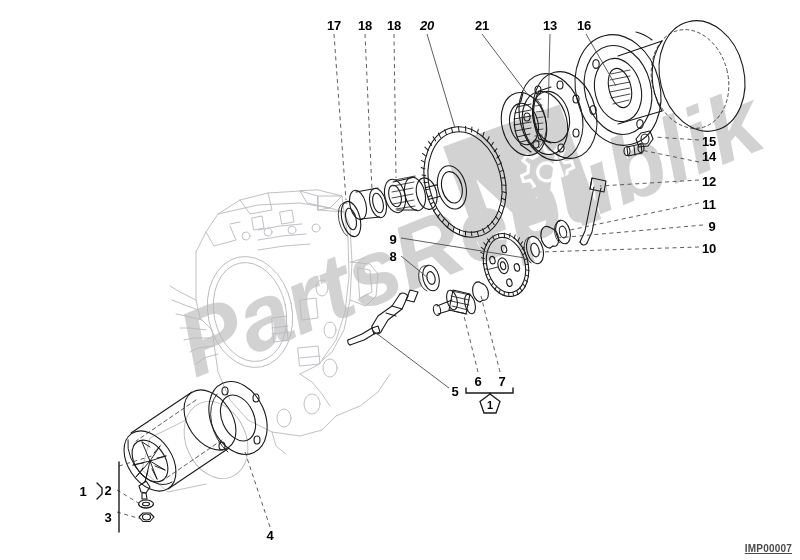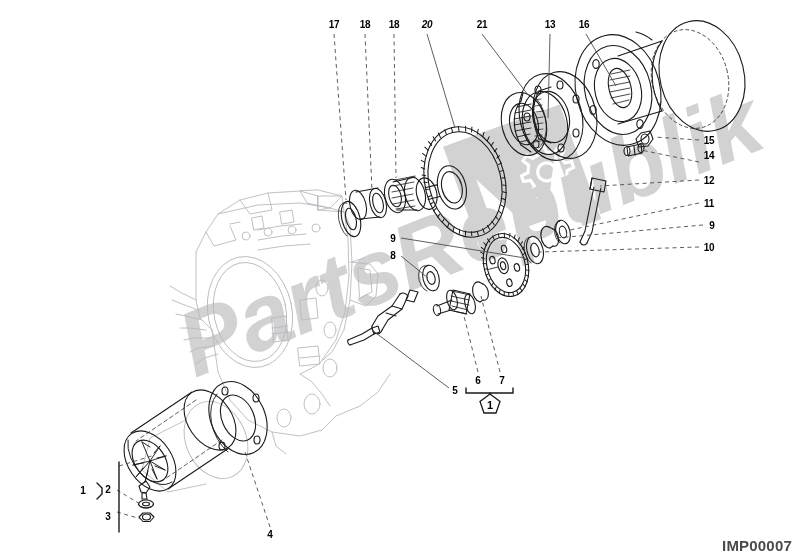--- a/index.html
+++ b/index.html
@@ -20,37 +20,38 @@
   #diagram-svg {
     position: absolute;
     left: 0;
     top: 0;
     width: 800px;
     height: 560px;
   }
   .callout {
     position: absolute;
     font-family: "Liberation Sans", sans-serif;
-    font-size: 10px;
+    font-size: 13px;
     font-weight: bold;
     color: #000000;
     line-height: 1;
     white-space: nowrap;
     transform: translate(-50%, -50%);
     letter-spacing: -0.2px;
   }
   #figure-code {
     position: absolute;
     right: 8px;
     bottom: 6px;
     font-family: "Liberation Sans", sans-serif;
-    font-size: 15px;
+    font-size: 10px;
     font-weight: bold;
     color: #4a4a4a;
     letter-spacing: 0.2px;
+    text-decoration: underline;
   }
   .wm-text {
     font-family: "Liberation Sans", sans-serif;
     font-weight: bold;
     font-style: italic;
   }
 </style>
 </head>
 <body>
 

